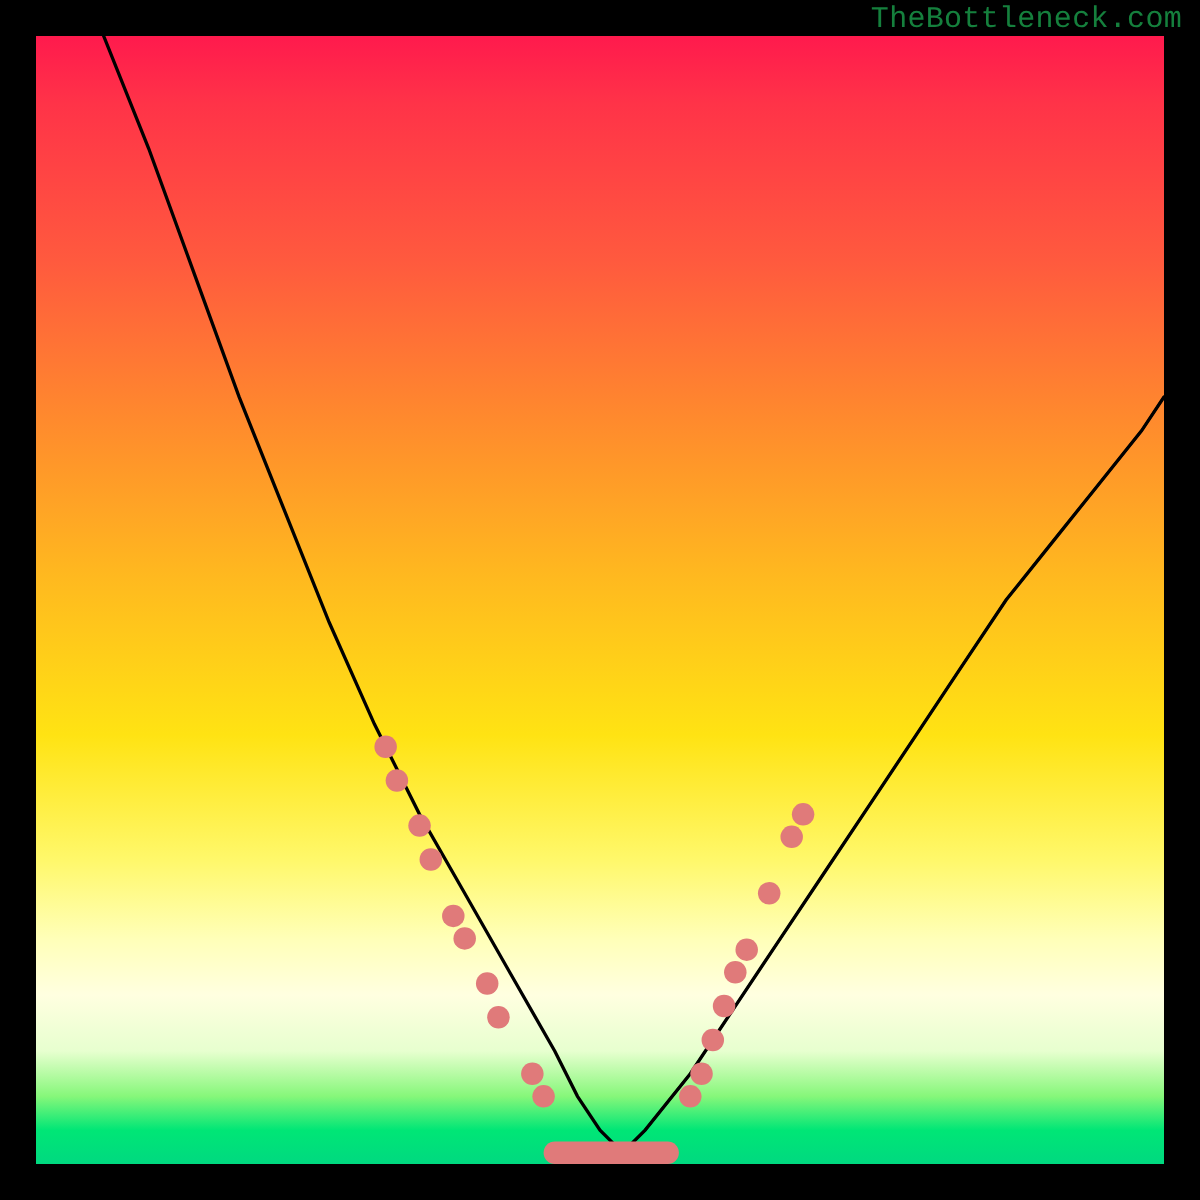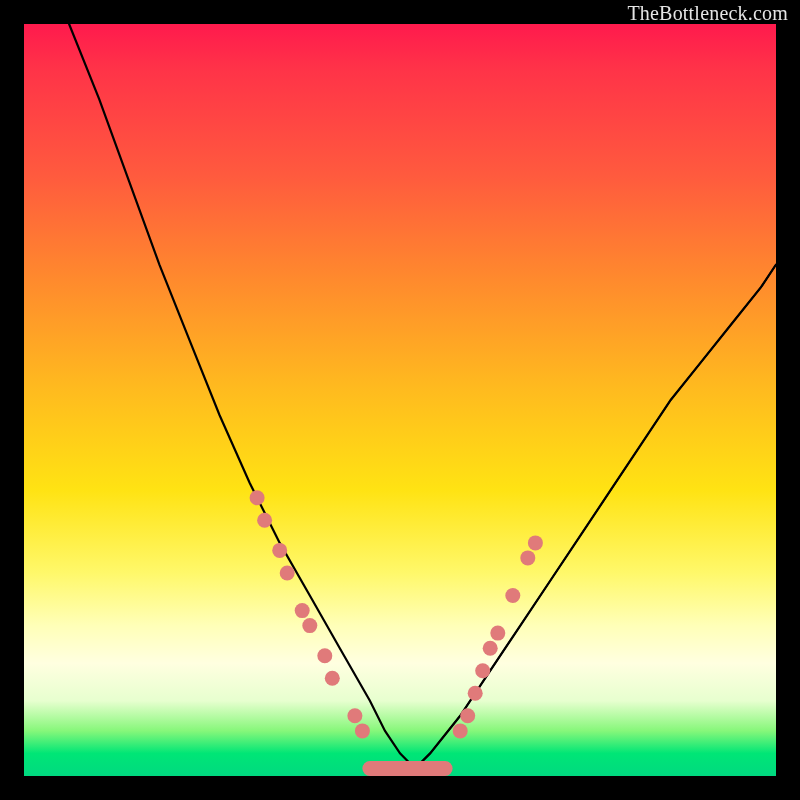--- a/index.html
+++ b/index.html
@@ -67,23 +67,23 @@
     stroke-width: 1.6;
   }
   .highlight {
     fill: #e07a7a;
     stroke: none;
   }
   .watermark {
     position: absolute;
     top: 2px;
     right: 12px;
-    font-family: Liberation Serif, serif;
+    font-family: Liberation Mono, monospace;
     font-size: 20px;
-    color: #e5e5e5;
+    color: #15803d;
     letter-spacing: 0.2px;
   }
 </style>
 </head>
 <body>
 
 <div class="watermark">TheBottleneck.com</div>
 
 <div class="chart-frame">
   <div class="plot-area">

